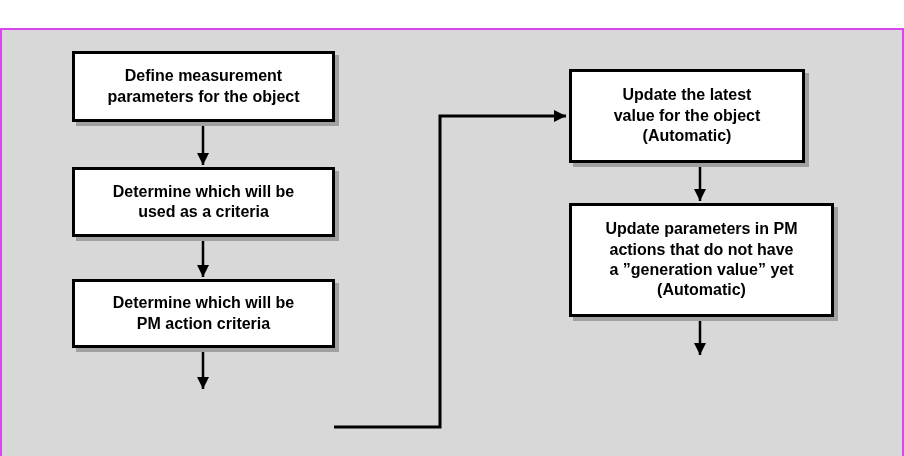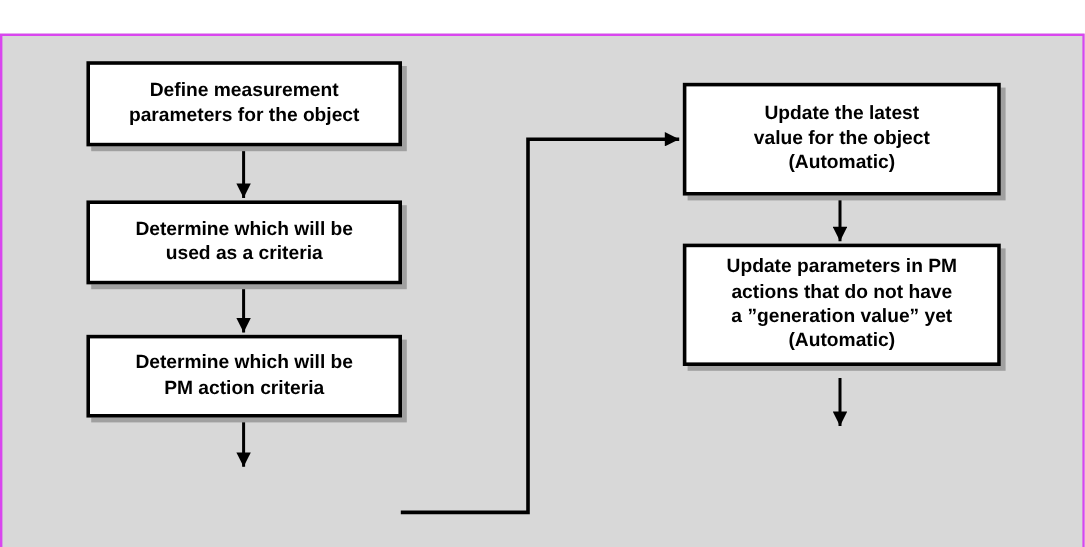--- a/index.html
+++ b/index.html
@@ -58,23 +58,23 @@
   <div class="node" style="left:70px; top:21px;  width:263px; height:71px;">Define measurement
 parameters for the object</div>
 
   <div class="node" style="left:70px; top:137px; width:263px; height:70px;">Determine which will be
 used as a criteria</div>
 
   <div class="node" style="left:70px; top:249px; width:263px; height:69px;">Determine which will be
 PM action criteria</div>
 
 
-  <div class="node" style="left:567px; top:39px;  width:265px; height:94px;">Update the latest
+  <div class="node" style="left:567px; top:39px;  width:236px; height:94px;">Update the latest
 value for the object
 (Automatic)</div>
 
-  <div class="node" style="left:567px; top:173px; width:265px; height:102px;">Update parameters in PM
+  <div class="node" style="left:567px; top:173px; width:265px; height:114px;">Update parameters in PM
 actions that do not have
 a ”generation value” yet
 (Automatic)</div>
 
 
 </div>
 
 </body></html>

